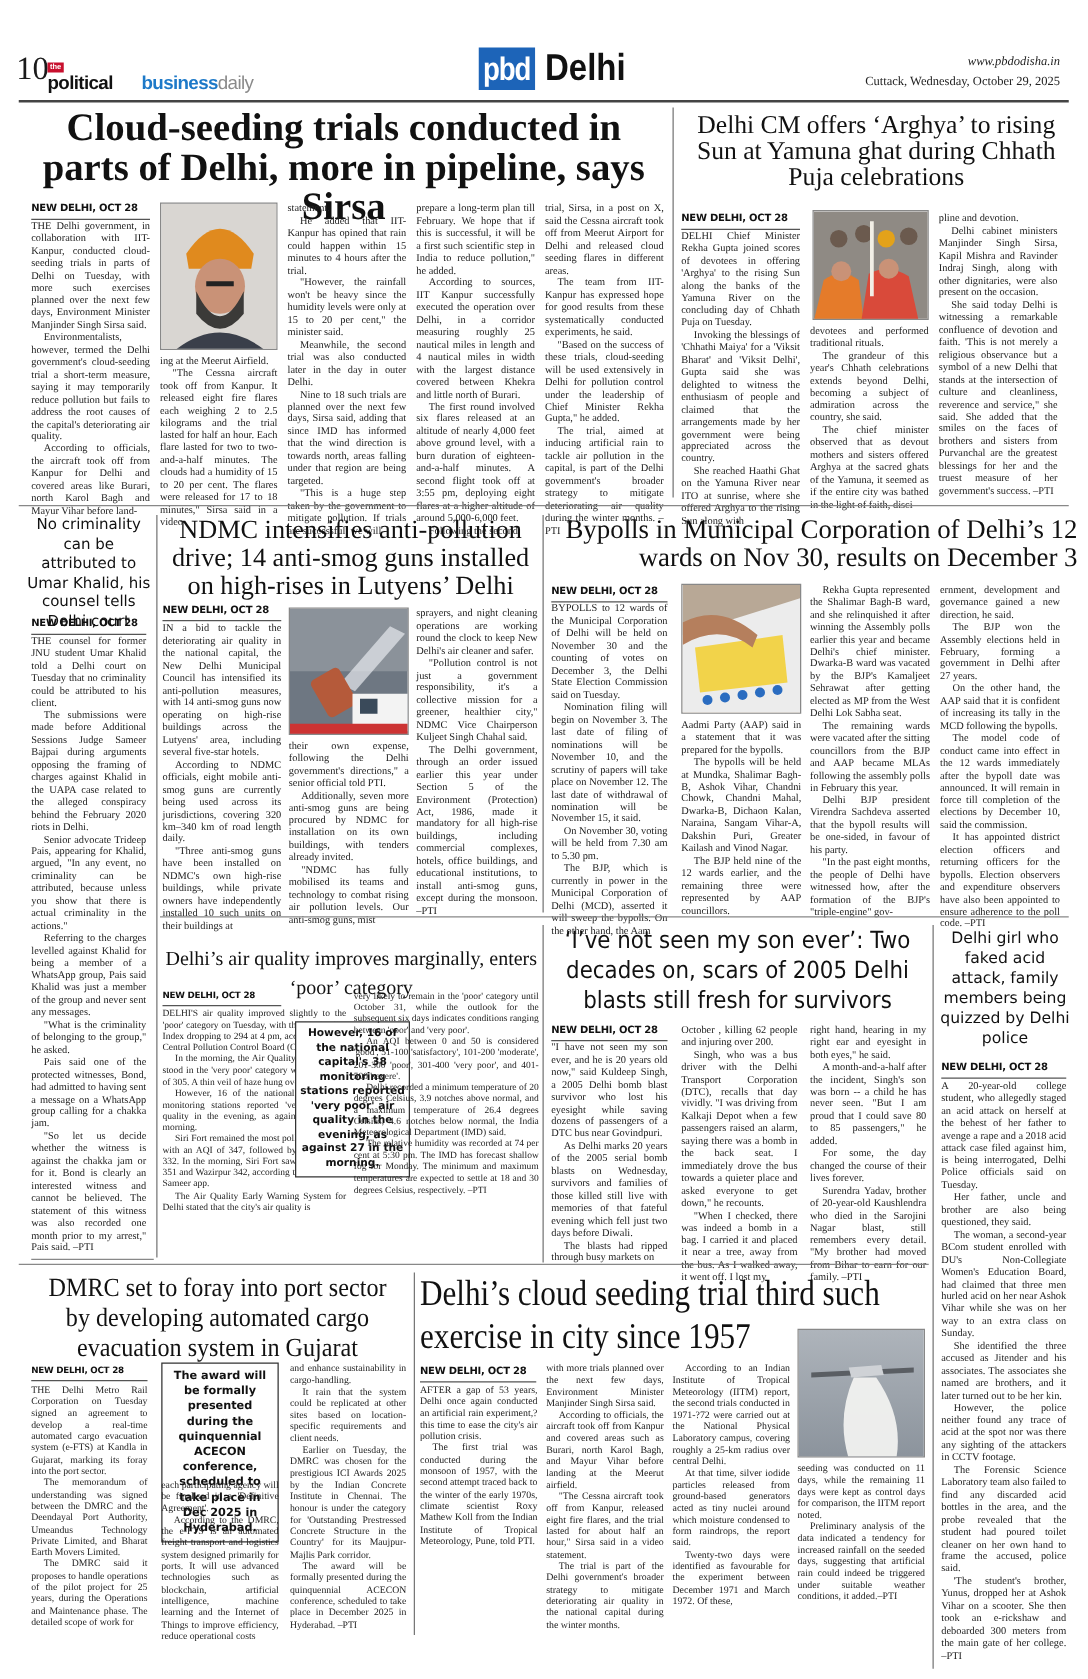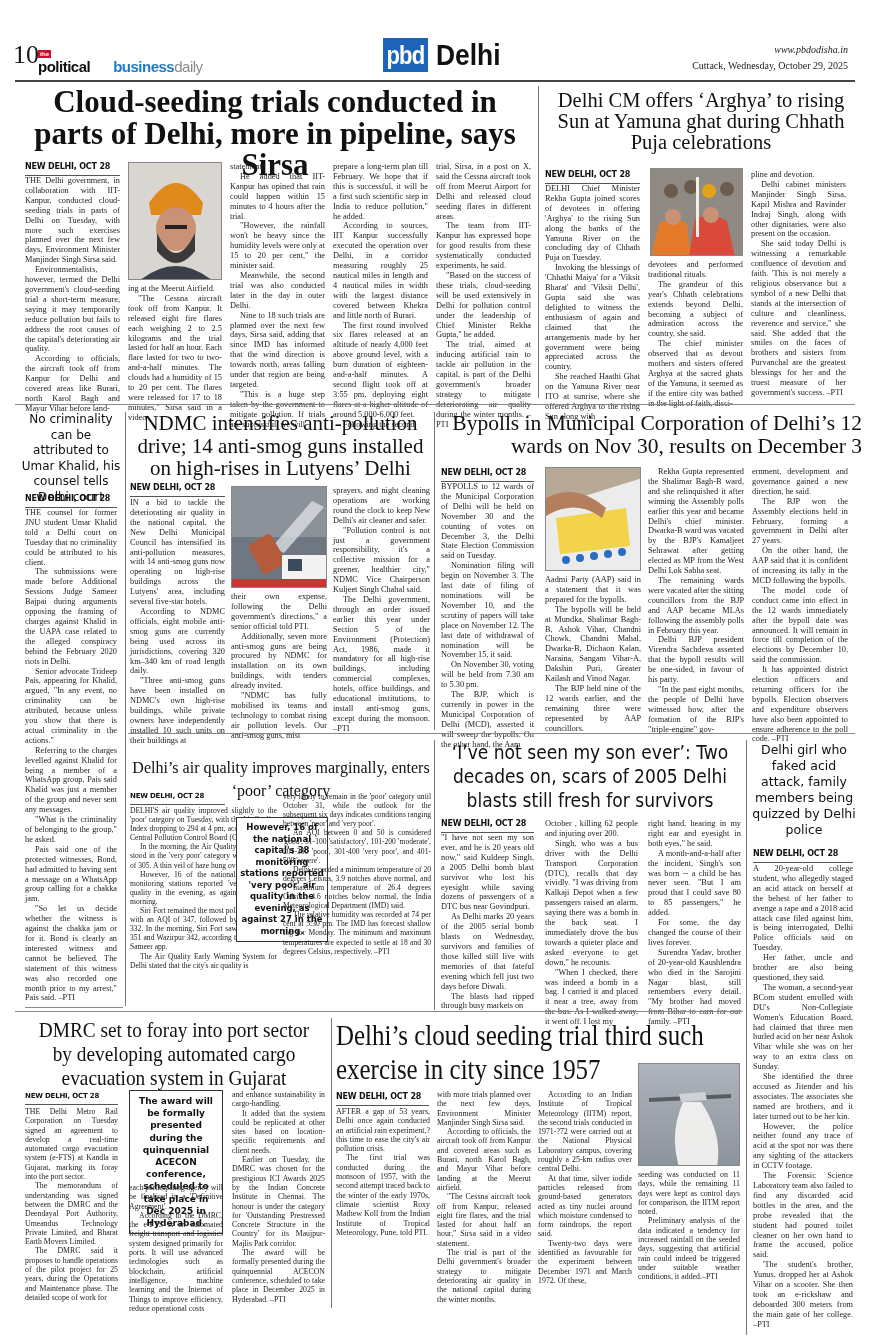--- a/index.html
+++ b/index.html
@@ -96,21 +96,21 @@
   <p>"Based on the success of these trials, cloud-seeding will be used extensively in Delhi for pollution control under the leadership of Chief Minister Rekha Gupta," he added.</p>
   <p>The trial, aimed at inducing artificial rain to tackle air pollution in the capital, is part of the Delhi government's broader strategy to mitigate deteriorating air quality during the winter months. –PTI</p>
 </div>
 
 <div class="vrule" style="left:538px; top:86px; height:312px;"></div>
 
 <div class="hl hl-serif" style="left:542px; top:90px; width:318px; font-size:20.5px;">Delhi CM offers ‘Arghya’ to rising Sun at Yamuna ghat during Chhath Puja celebrations</div>
 <div class="dateline" style="left:545px; top:170px; width:95px;">NEW DELHI, OCT 28</div>
 <div class="col" style="left:545px; top:184px; width:95px;">
   <p class="first">DELHI Chief Minister Rekha Gupta joined scores of devotees in offering 'Arghya' to the rising Sun along the banks of the Yamuna River on the concluding day of Chhath Puja on Tuesday.</p>
-  <p>Invoking the blessings of 'Chhathi Maiya' for a 'Viksit Bharat' and 'Viksit Delhi', Gupta said she was delighted to witness the enthusiasm of again and claimed that the arrangements made by her government were being appreciated across the country.</p>
+  <p>Invoking the blessings of 'Chhathi Maiya' for a 'Viksit Bharat' and 'Viksit Delhi', Gupta said she was delighted to witness the enthusiasm of people and claimed that the arrangements made by her government were being appreciated across the country.</p>
   <p>She reached Haathi Ghat on the Yamuna River near ITO at sunrise, where she offered Arghya to the rising Sun along with</p>
 </div>
 <div class="photo" style="left:650px; top:168px; width:93px; height:88px;">
   <svg width="93" height="88" viewBox="0 0 93 88">
     <rect width="93" height="88" fill="#8f8a84"></rect>
     <circle cx="20" cy="22" r="7" fill="#6b5a4e"></circle>
       <circle cx="40" cy="18" r="7" fill="#6b5a4e"></circle>
     <circle cx="58" cy="22" r="7" fill="#e3a21a"></circle>
       <circle cx="76" cy="20" r="7" fill="#6b5a4e"></circle>
     <path d="M0 88 L8 55 Q22 45 36 55 L40 88 Z" fill="#e57b2a"></path>
@@ -278,21 +278,21 @@
   <p>The memorandum of understanding was signed between the DMRC and the Deendayal Port Authority, Umeandus Technology Private Limited, and Bharat Earth Movers Limited.</p>
   <p>The DMRC said it proposes to handle operations of the pilot project for 25 years, during the Operations and Maintenance phase. The detailed scope of work for</p>
 </div>
 <div class="pull" style="left:129px; top:1090px; width:94px; font-size:9px; line-height:12.2px;">The award will be formally presented during the quinquennial ACECON conference, scheduled to take place in Dec 2025 in Hyderabad.</div>
 <div class="col" style="left:129px; top:1183px; width:94px; font-size:7.8px; line-height:9.3px;">
   <p class="first">each participating agency will be finalised in a 'Definitive Agreement'.</p>
   <p>According to the DMRC, the e-FTS is an automated freight transport and logistics system designed primarily for ports. It will use advanced technologies such as blockchain, artificial intelligence, machine learning and the Internet of Things to improve efficiency, reduce operational costs</p>
 </div>
 <div class="col" style="left:232px; top:1090px; width:93px; font-size:7.8px; line-height:9.3px;">
   <p class="first">and enhance sustainability in cargo-handling.</p>
-  <p>It added that the system could be replicated at other sites based on location-specific requirements and client needs.</p>
+  <p>It rain that the system could be replicated at other sites based on location-specific requirements and client needs.</p>
   <p>Earlier on Tuesday, the DMRC was chosen for the prestigious ICI Awards 2025 by the Indian Concrete Institute in Chennai. The honour is under the category for 'Outstanding Prestressed Concrete Structure in the Country' for its Maujpur-Majlis Park corridor.</p>
   <p>The award will be formally presented during the quinquennial ACECON conference, scheduled to take place in December 2025 in Hyderabad. –PTI</p>
 </div>
 <div class="vrule" style="left:331px; top:1018px; height:290px;"></div>
 
 <div class="hl hl-serif" style="left:336px; top:1018px; width:410px; font-size:29px; line-height:34px; text-align:left; transform: scaleX(0.86); transform-origin: left top; width:480px;">
   <div>Delhi’s cloud seeding trial third such</div>
   <div>exercise in city since 1957</div>
 </div>
 <div class="dateline" style="left:336px; top:1092px; width:93px;">NEW DELHI, OCT 28</div>

